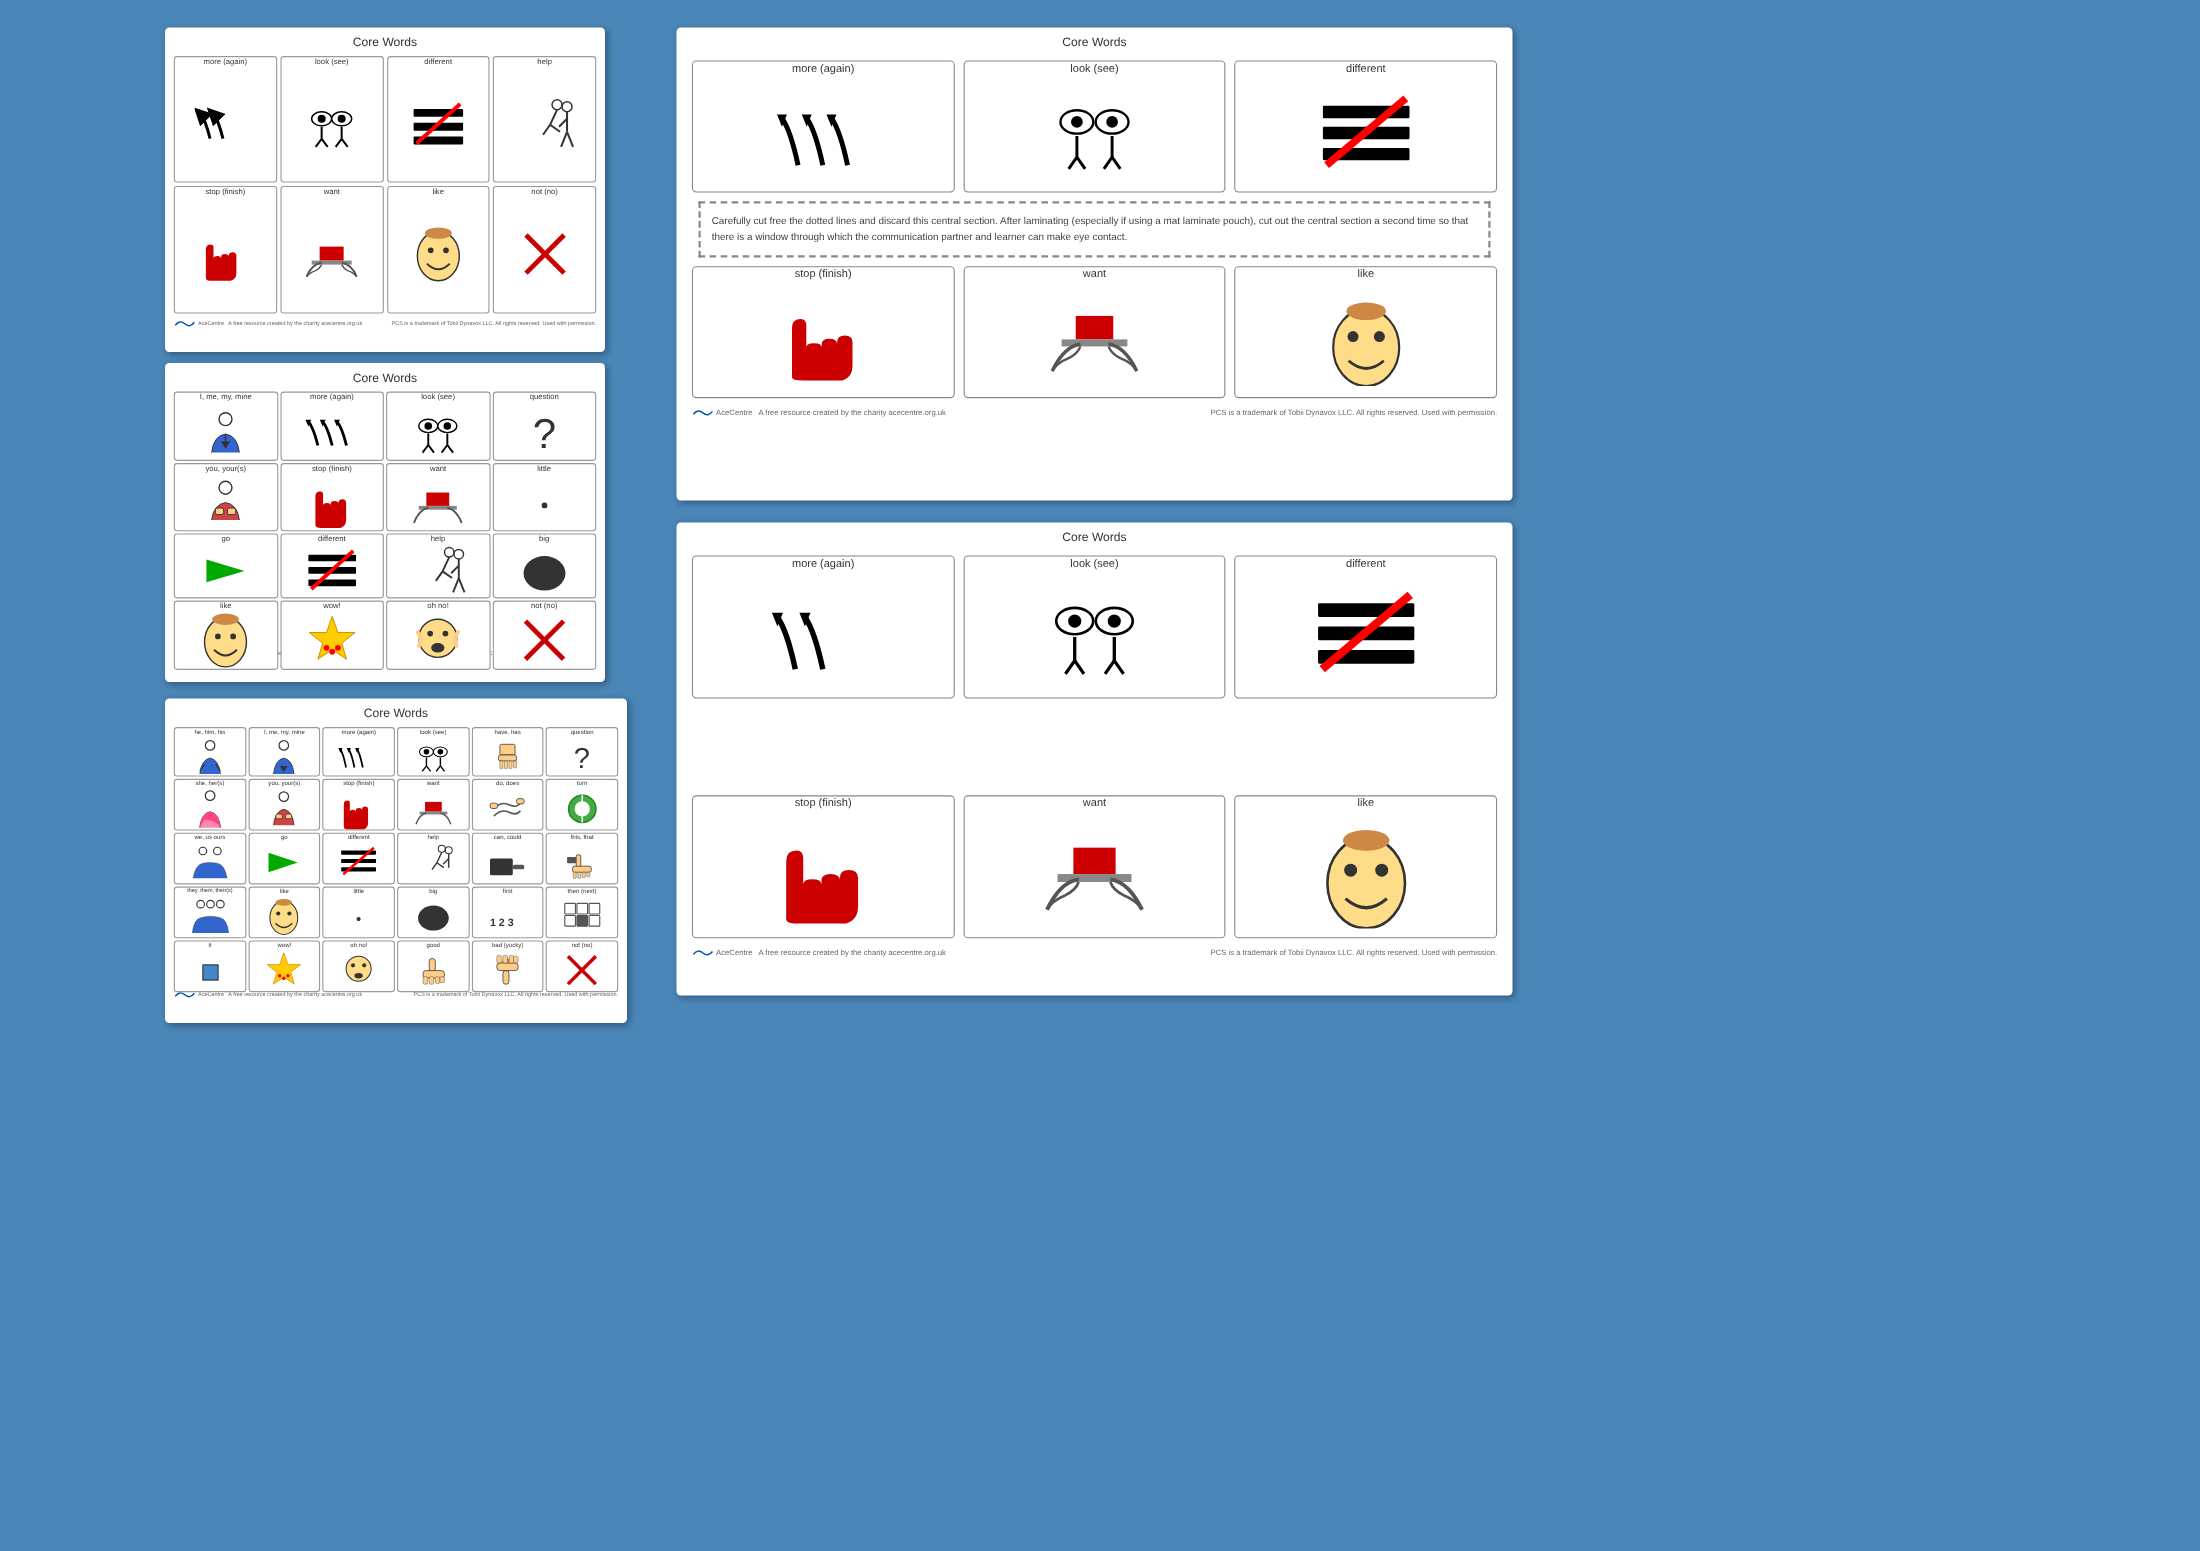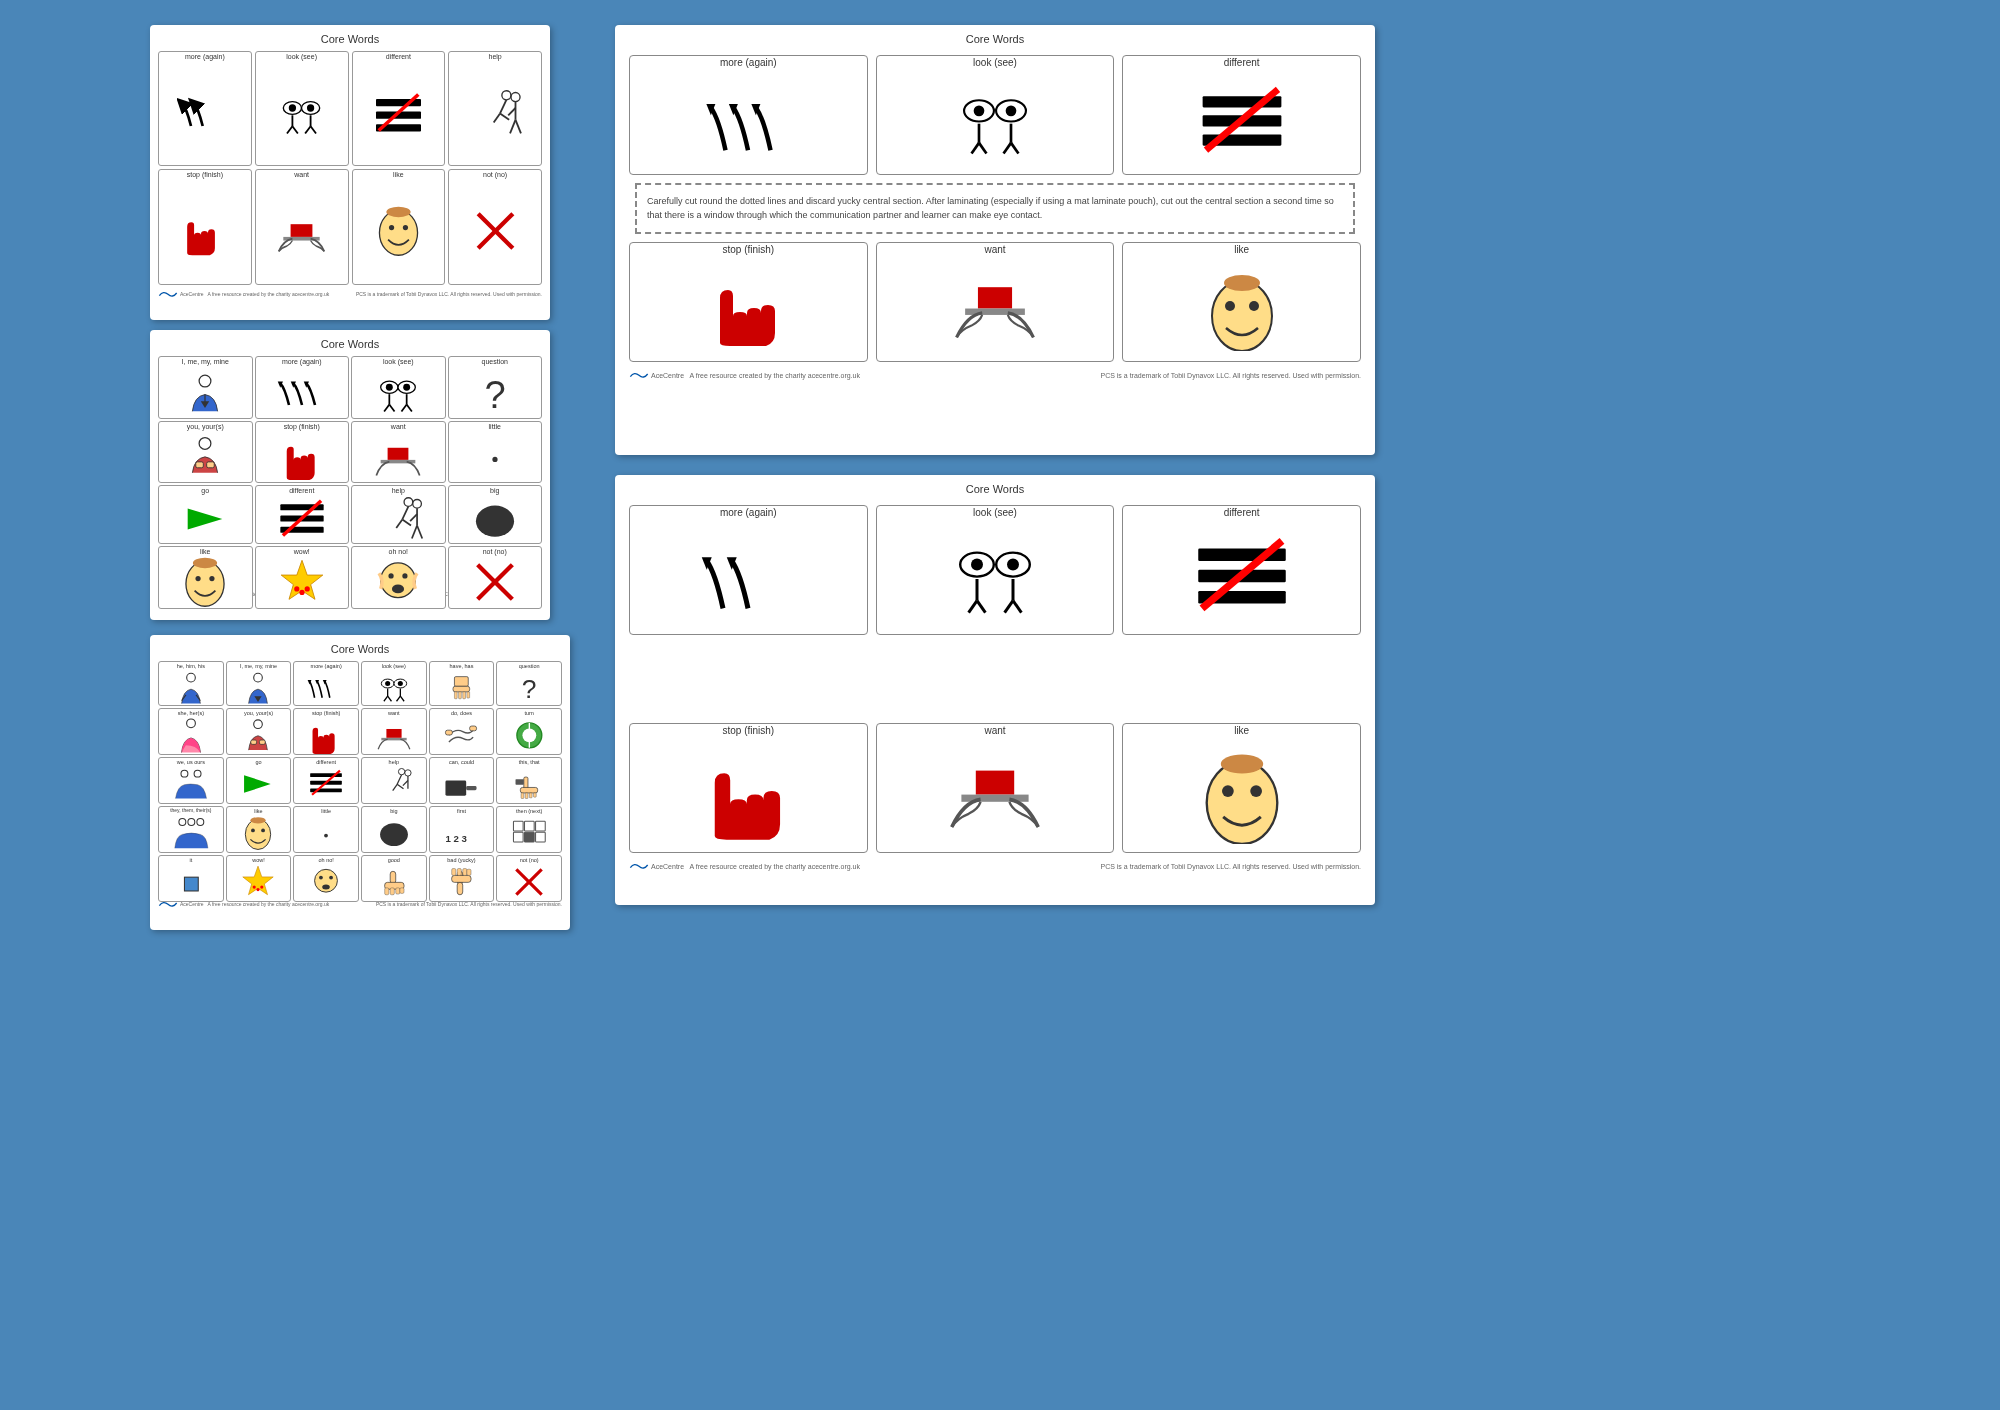--- a/index.html
+++ b/index.html
@@ -829,21 +829,21 @@
           <rect x="5" y="10" width="70" height="10" fill="black" rx="1"></rect>
           <rect x="5" y="27" width="70" height="10" fill="black" rx="1"></rect>
           <rect x="5" y="44" width="70" height="10" fill="black" rx="1"></rect>
           <line x1="8" y1="58" x2="72" y2="4" stroke="red" stroke-width="6"></line>
         </svg>
       </div>
     </div>
   </div>
 
   <div style="margin: 4px 12px; border: 2px dashed #888; padding: 10px; font-size:9px; color:#444; line-height:1.5;">
-    Carefully cut round the dotted lines and discard yucky central section. After laminating (especially if using a mat laminate pouch), cut out the central section a second time so that there is a window through which the communication partner and learner can make eye contact.
+    Carefully cut free the dotted lines and discard this central section. After laminating (especially if using a mat laminate pouch), cut out the central section a second time so that there is a window through which the communication partner and learner can make eye contact.
   </div>
 
   <div style="display:grid;grid-template-columns:repeat(3,1fr);gap:8px;padding:4px 6px;">
     <div class="symbol-cell large-cell" style="height:120px;">
       <div class="symbol-label large-label">stop (finish)</div>
       <div class="symbol-img">
         <svg viewBox="0 0 80 80" width="90" height="80">
           <path d="M12 75 L12 30 Q12 22 20 22 Q25 22 25 28 L25 48 Q25 44 32 44 Q39 44 39 48 L39 45 Q39 40 46 40 Q53 40 53 45 L53 43 Q53 37 60 37 Q67 37 67 43 L67 65 Q67 75 58 78 L22 78 Q12 78 12 75Z" fill="#cc0000"></path>
         </svg>
       </div>

